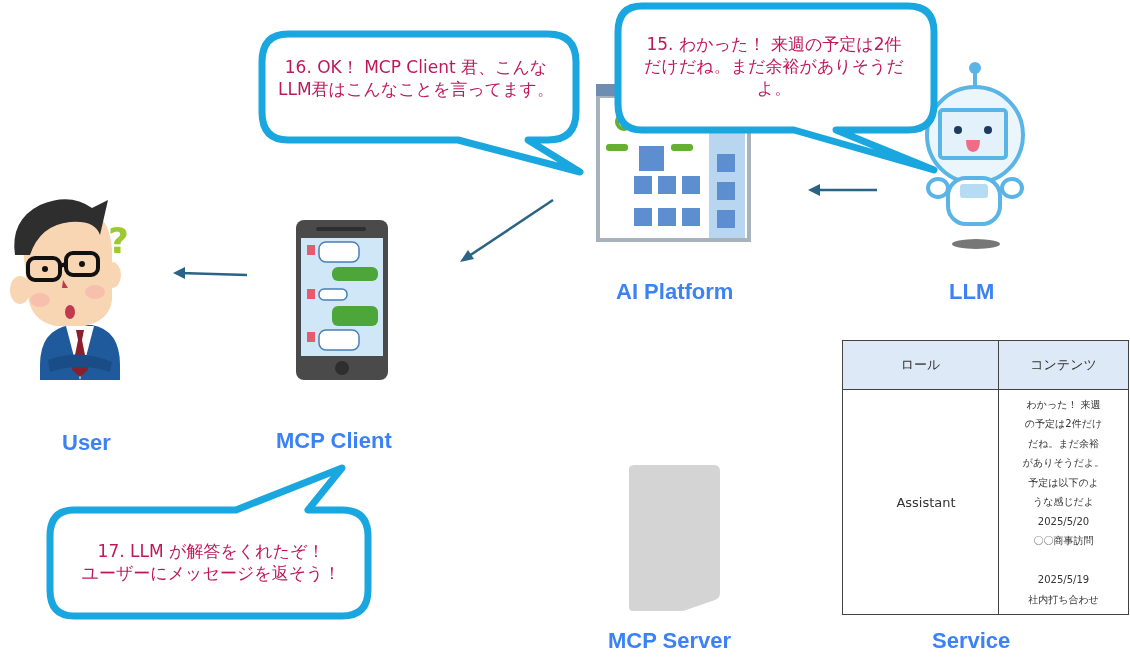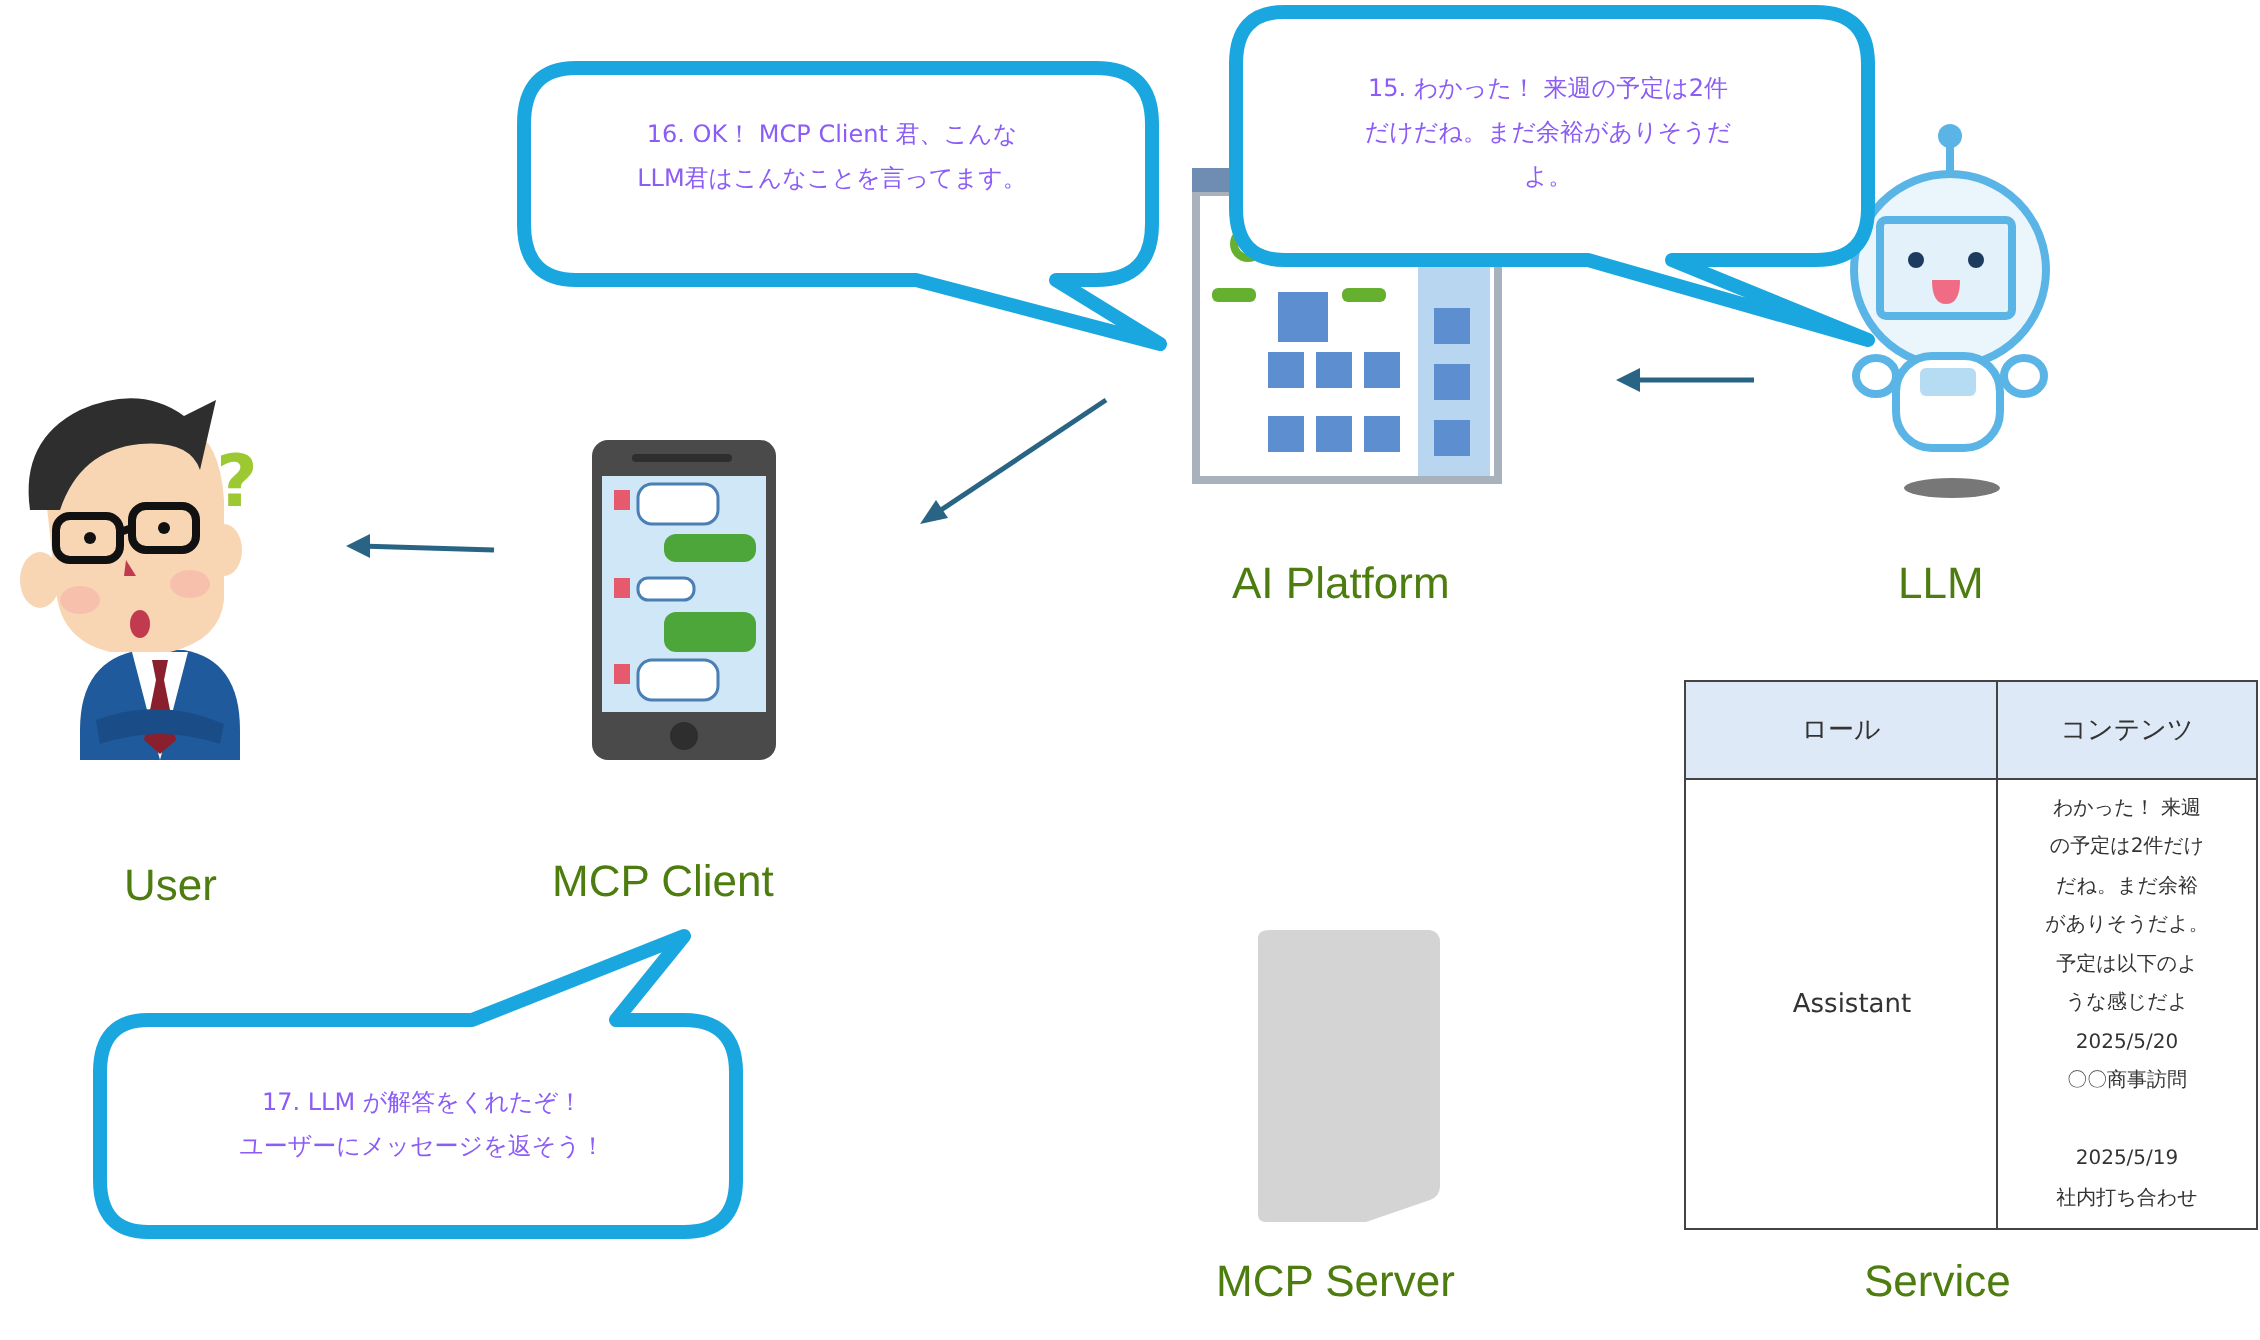--- a/index.html
+++ b/index.html
@@ -1,20 +1,20 @@
 <!DOCTYPE html>
 <html><head>
 <meta charset="utf-8">
 <style>
   html, body { margin: 0; padding: 0; background: #ffffff; }
   body { width: 1130px; height: 670px; position: relative; overflow: hidden;
          font-family: "DejaVu Sans", "Liberation Sans", sans-serif; }
   .node-label { position: absolute; font-family: "Liberation Sans", "DejaVu Sans", sans-serif;
-                font-weight: normal; font-size: 22px; color: #4d7c0f; white-space: nowrap; }
-  .bubble-text { position: absolute; font-size: 12px; color: #8b5cf6; text-align: center;
+                font-weight: bold; font-size: 22px; color: #3b82f6; white-space: nowrap; }
+  .bubble-text { position: absolute; font-size: 17px; color: #be185d; text-align: center;
                  line-height: 22px; white-space: pre-line; }
   svg { position: absolute; overflow: visible; }
   table.ctx { position: absolute; left: 842px; top: 340px; width: 287px; border-collapse: collapse;
               font-size: 13px; color: #333; border-radius: 17px; }
   table.ctx th, table.ctx td { border: 1.5px solid #444; text-align: center; vertical-align: middle; }
   table.ctx th { background: #dde9f6; font-weight: normal; height: 46px; }
   table.ctx td { height: 220px; padding-left: 12px; }
   table.ctx td.role { width: 142px; }
   table.ctx td.content { white-space: pre-line; line-height: 19.5px; padding: 2px 4px; font-size: 10px; }
 </style>

